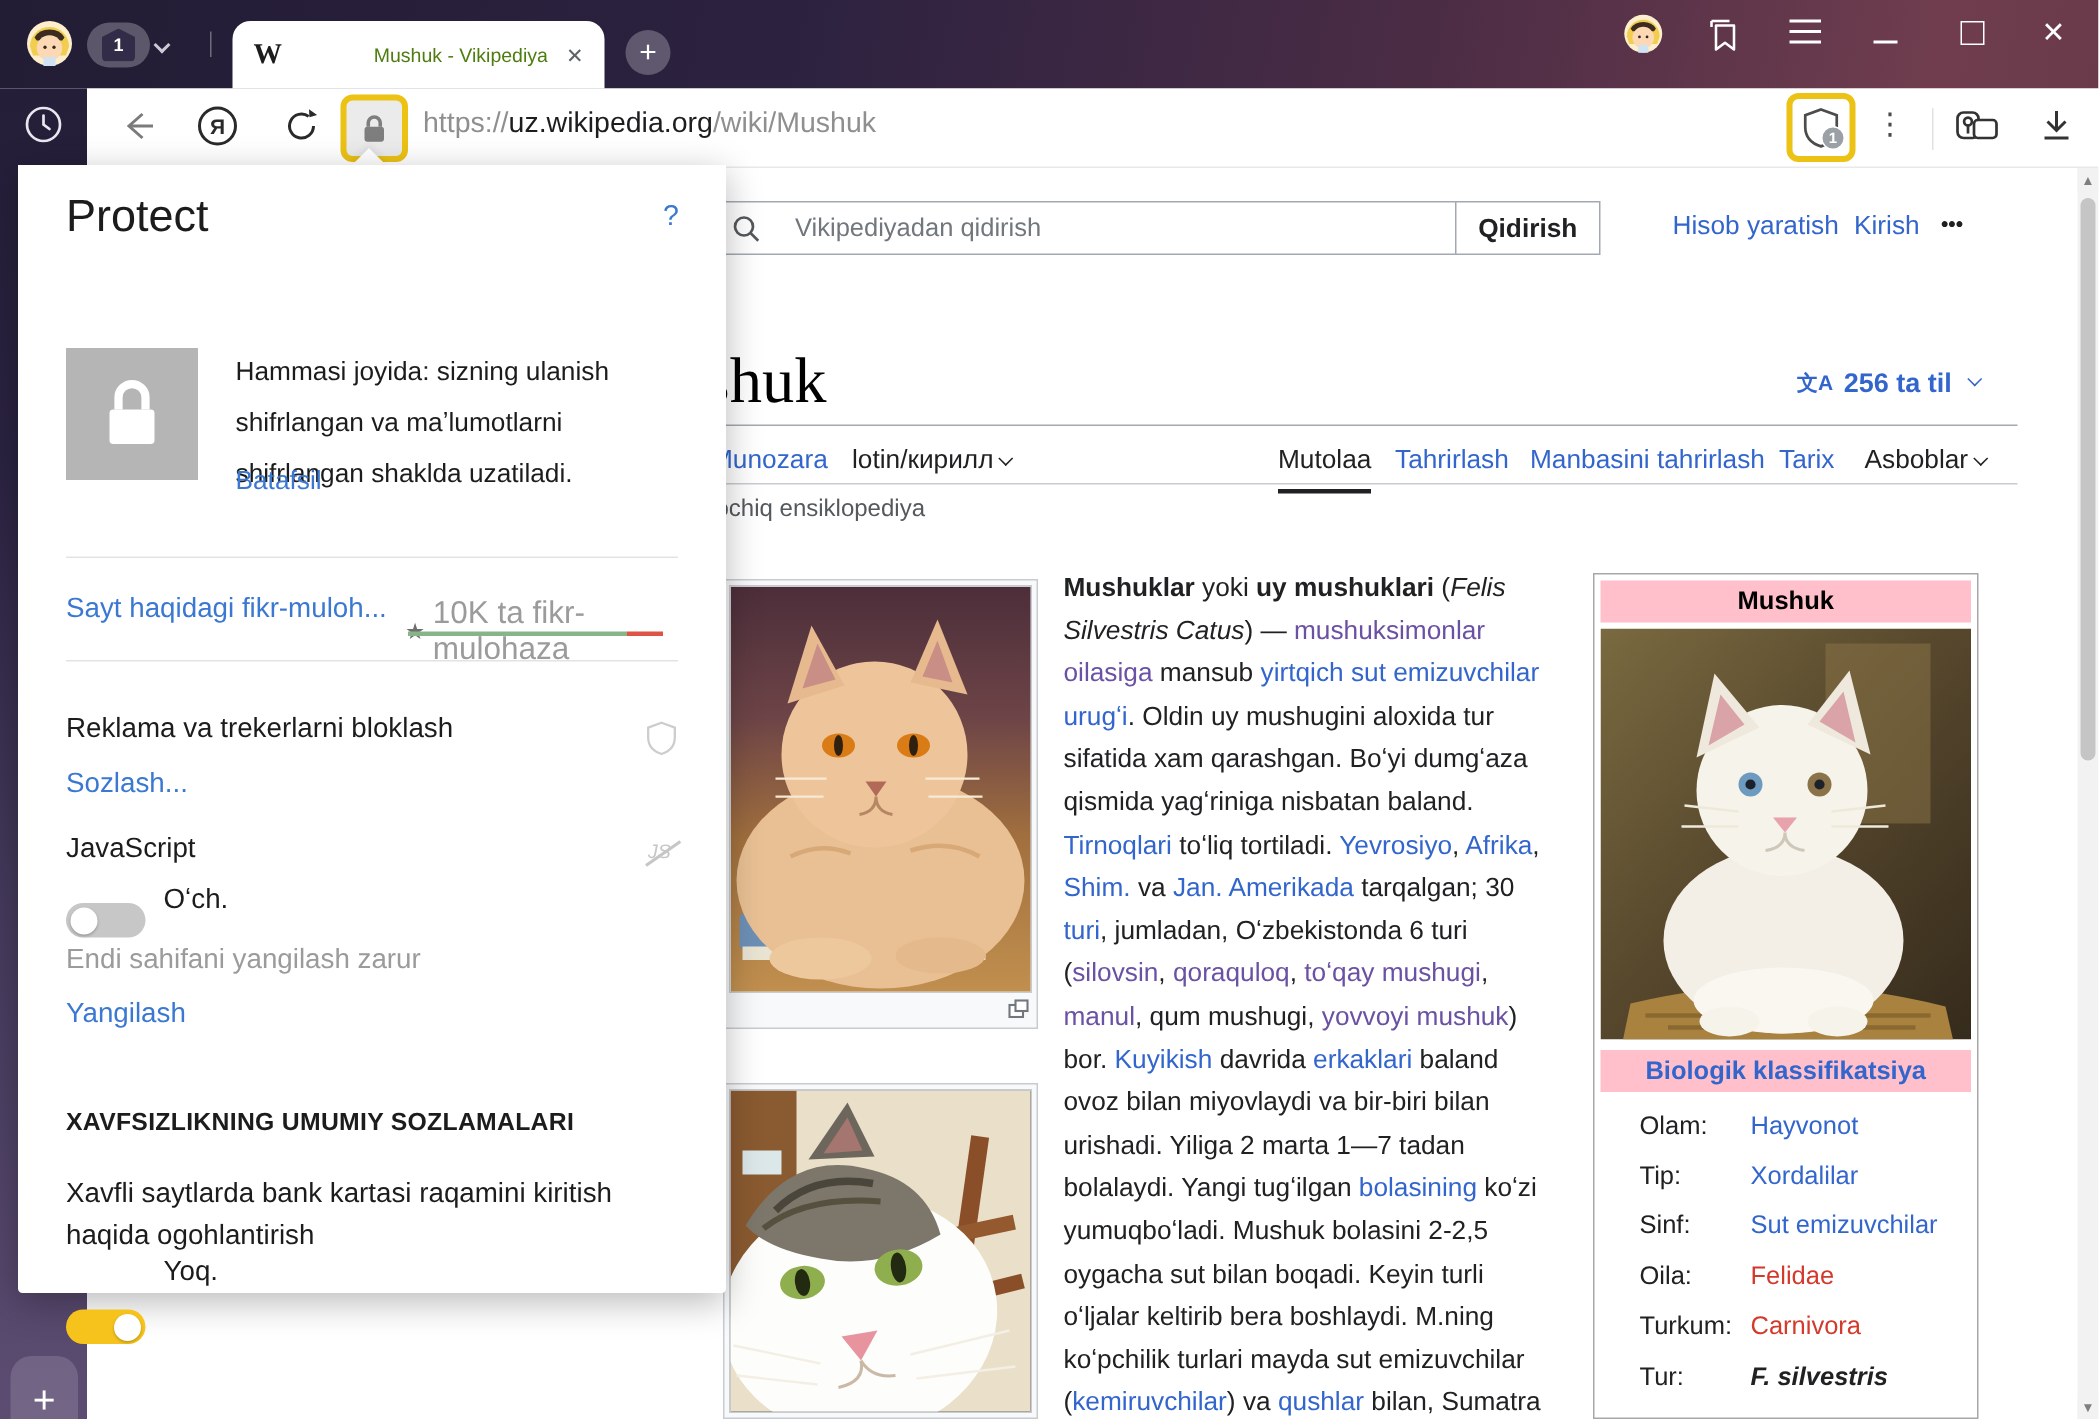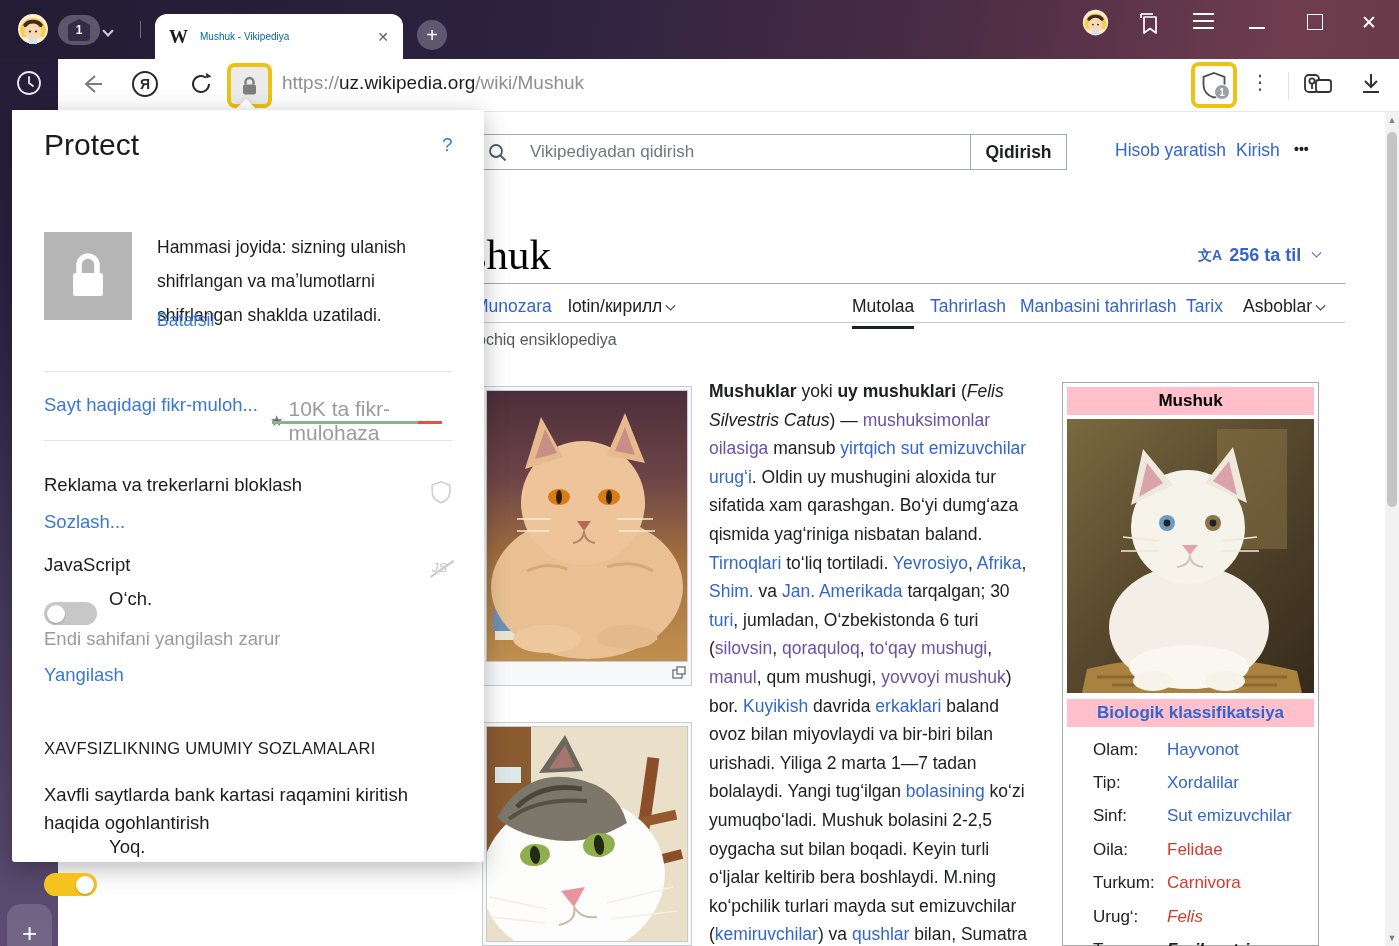--- a/index.html
+++ b/index.html
@@ -11,21 +11,21 @@
   #titlebar { left:0; top:0; width:1399px; height:59px;
     background:linear-gradient(100deg,#221c34 0%,#2c2240 38%,#4b2c45 68%,#6f3d4e 92%,#6a3a4a 100%); }
   .tab-pill-seg { background:rgba(255,255,255,.26); border-radius:15px; height:30px; }
   .pent { width:22px; height:22px; background:#332c48; color:#fff; font-size:12px; font-weight:bold;
     display:flex; align-items:center; justify-content:center;
     clip-path:polygon(50% 0,100% 26%,100% 100%,0 100%,0 26%); border-radius:3px;}
   .chev { display:inline-block; width:8px; height:8px; border-right:2px solid currentColor; border-bottom:2px solid currentColor; transform:rotate(45deg); }
   #active-tab { left:155px; top:14px; width:248px; height:45px; background:#fff; border-radius:12px 12px 0 0;
     display:flex; align-items:center; padding:0 14px; gap:12px; }
   #active-tab .w { font-family:"Liberation Serif",serif; font-weight:bold; font-size:19px; color:#1c1c1c; }
-  #active-tab .t { font-size:10px; color:#0369a1; flex:1; white-space:nowrap; overflow:hidden; }
+  #active-tab .t { font-size:13px; color:#4d7c0f; flex:1; white-space:nowrap; overflow:hidden;text-align:right; }
   #active-tab .x { color:#5f6368; font-size:14px; }
   .circle-btn { width:30px; height:30px; border-radius:50%; background:rgba(255,255,255,.25); color:#fff;
     display:flex; align-items:center; justify-content:center; font-size:20px; font-weight:300; }
   .tb-ico { color:#fff; display:flex; align-items:center; justify-content:center; }
 
   
   #toolbar { left:58px; top:59px; width:1341px; height:53px; background:#fff; border-bottom:1px solid #e9e9e9; }
   .yellow-box { border:4px solid #ecc215; border-radius:8px; background:#fff; }
   #lock-btn { left:227px; top:63px; width:45px; height:45px; background:#ebebeb; display:flex; align-items:center; justify-content:center; }
   #url { left:282px; top:72px; font-size:19px; color:#8f8f8f; white-space:nowrap; }
@@ -350,24 +350,20 @@
       </div>
       <div class="tax-row">
         <span class="tax-label">Oila:</span>
         <span class="tax-value red">Felidae</span>
       </div>
       <div class="tax-row">
         <span class="tax-label">Turkum:</span>
         <span class="tax-value red">Carnivora</span>
       </div>
       <div class="tax-row">
-        <span class="tax-label">Urugʻ:</span>
-        <span class="tax-value red-i">Felis</span>
-      </div>
-      <div class="tax-row">
         <span class="tax-label">Tur:</span>
         <span class="tax-value dark-bi">F. silvestris</span>
       </div>
     </div>
 </div>
 
 <div class="abs" id="scroll-track"></div>
 <div class="abs scroll-arrow" style="top:112px">▲</div>
 <div class="abs" id="scroll-thumb"></div>
 <div class="abs scroll-arrow" style="top:930px">▼</div>
@@ -409,19 +405,19 @@
   <div class="abs ptext" style="left:32px;top:444px;font-size:18.5px">JavaScript</div>
   <div class="abs" id="js-ico" style="left:420px;top:450px">JS</div>
   <div class="abs tog off" style="left:32px;top:477px">
       <div class="knob"></div>
     </div>
   <div class="abs ptext" style="left:97px;top:478px;font-size:18.5px">Oʻch.</div>
 
   <div class="abs gray" style="left:32px;top:518px;font-size:18.5px">Endi sahifani yangilash zarur</div>
   <a class="abs blue" style="left:32px;top:554px;font-size:18.5px">Yangilash</a>
 
-  <div class="abs ptext" style="left:32px;top:629px;font-size:16.5px;font-weight:normal;letter-spacing:.2px">XAVFSIZLIKNING UMUMIY SOZLAMALARI</div>
+  <div class="abs ptext" style="left:32px;top:629px;font-size:16.5px;font-weight:bold;letter-spacing:.2px">XAVFSIZLIKNING UMUMIY SOZLAMALARI</div>
   <div class="abs ptext" style="left:32px;top:671px;width:380px;font-size:18.5px;line-height:27.5px">Xavfli saytlarda bank kartasi raqamini kiritish haqida ogohlantirish</div>
   <div class="abs tog on" style="left:32px;top:725px">
       <div class="knob"></div>
     </div>
   <div class="abs ptext" style="left:97px;top:726px;font-size:18.5px">Yoq.</div>
 </div>
 
 </body></html>

